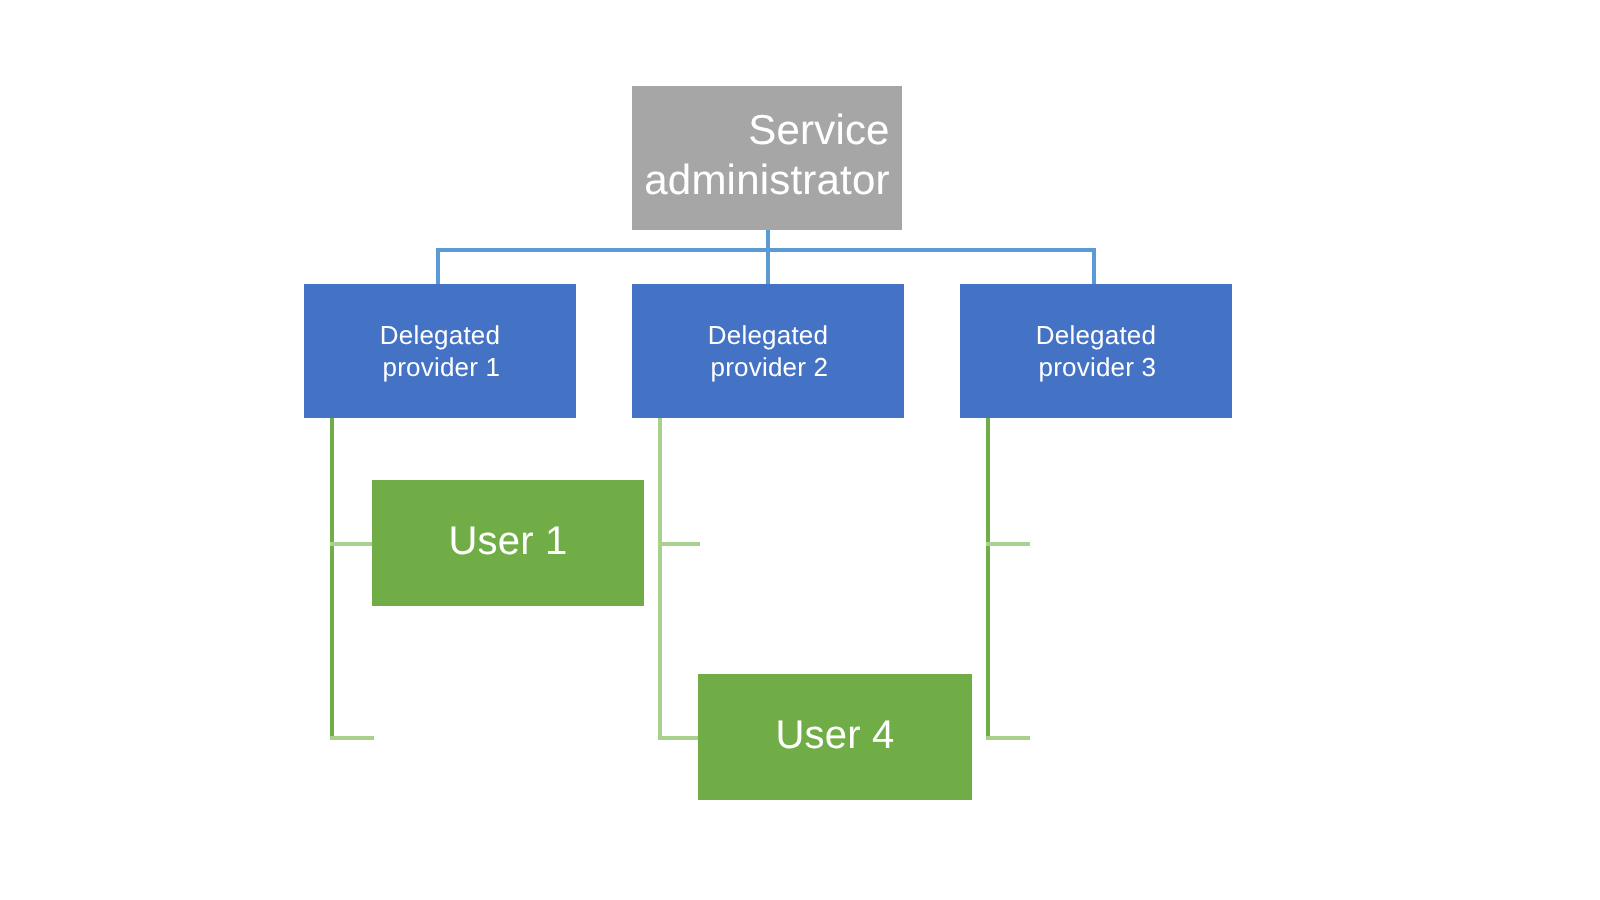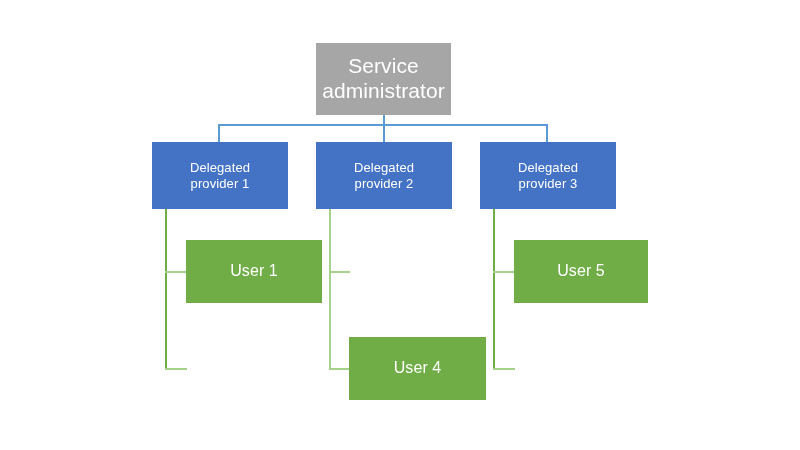--- a/index.html
+++ b/index.html
@@ -15,21 +15,21 @@
     background: #ffffff;
     overflow: hidden;
     font-family: "Liberation Sans", sans-serif;
   }
   .node {
     position: absolute;
     box-sizing: border-box;
     display: flex;
     align-items: center;
     justify-content: center;
-    text-align: center;
+    text-align: right;
     color: #ffffff;
     line-height: 1.18;
     letter-spacing: 0.1px;
     z-index: 3;
   }
   .node-label {
     display: block;
     white-space: pre-line;
     padding: 0 4px;
   }
@@ -52,21 +52,21 @@
     font-size: 13px;
   }
   .provider-1 { left: 152px; width: 136px; }
   .provider-2 { left: 316px; width: 136px; }
   .provider-3 { left: 480px; width: 136px; }
 
   
   .node-user {
     height: 63px;
     background: #70ad47;
-    font-size: 16px;
+    font-size: 20px;
   }
   .user-col-1 { left: 186px; width: 136px; }
   .user-col-2 { left: 349px; width: 137px; }
   .user-col-3 { left: 514px; width: 134px; }
   .user-row-1 { top: 240px; }
   .user-row-2 { top: 337px; }
 
   
   .conn {
     position: absolute;
@@ -138,17 +138,14 @@
     <span class="node-label">Delegated
 provider  3</span>
   </div>
 
   <div class="node node-user user-col-1 user-row-1">
     <span class="node-label">User 1</span>
   </div>
   <div class="node node-user user-col-2 user-row-2">
     <span class="node-label">User 4</span>
   </div>
-  <div class="node node-user user-col-3 user-row-1">
-    <span class="node-label">User 5</span>
-  </div>
 
 </div>
 
 </body></html>

